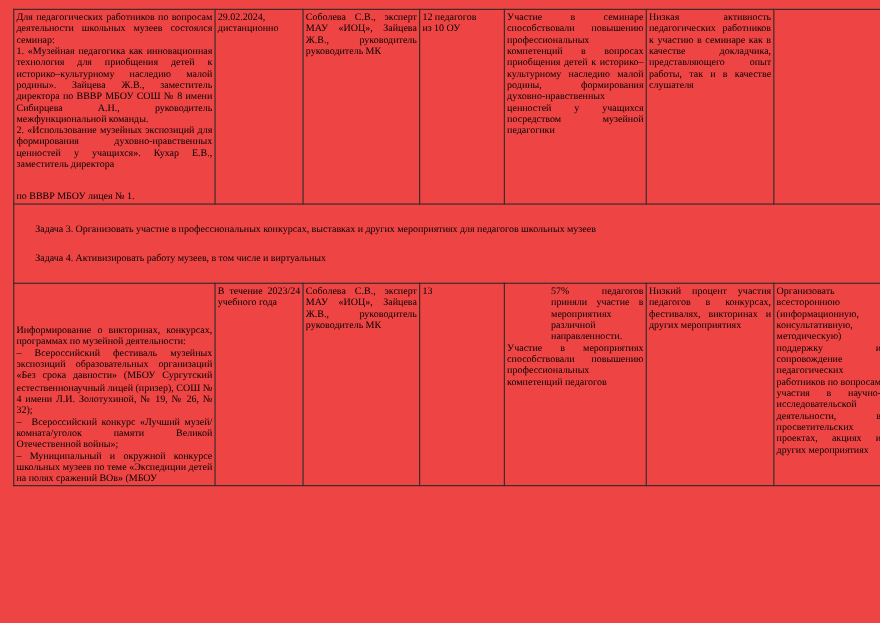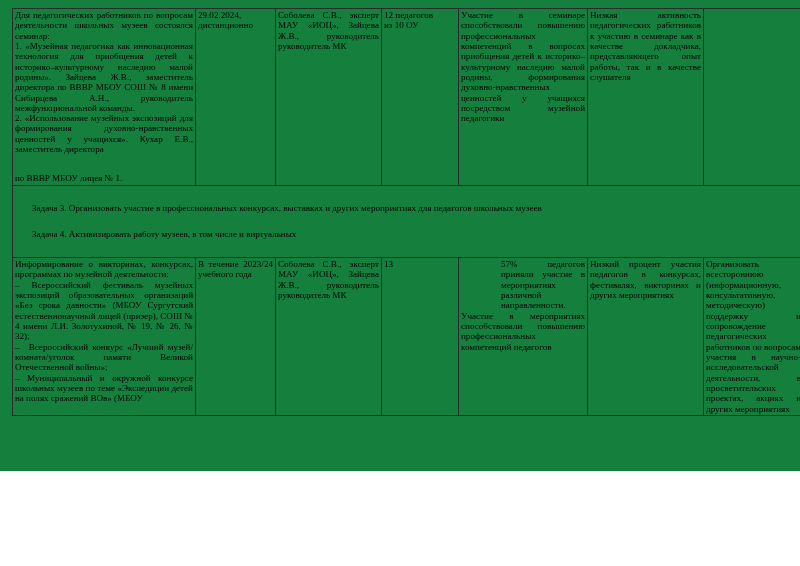--- a/index.html
+++ b/index.html
@@ -10,22 +10,22 @@
   body {
     width: 800px;
     height: 566px;
     font-family: "Liberation Serif", "DejaVu Serif", serif;
     color: #000000;
     overflow: hidden;
   }
   .page {
     position: relative;
     width: 800px;
-    height: 471px;
-    background: #15803d;
+    height: 566px;
+    background: #ef4444;
   }
   table.doc-table {
     position: absolute;
     left: 12px;
     top: 8px;
     width: 764px;
     border-collapse: collapse;
     table-layout: fixed;
     font-size: 9.1px;
     line-height: 1.135;
@@ -100,21 +100,21 @@
       <tr class="task-row">
         <td colspan="7">
           <div class="p">Задача 3. Организовать участие в профессиональных конкурсах, выставках и других мероприятиях для педагогов школьных музеев</div>
           <div class="p">Задача 4. Активизировать работу музеев, в том числе и виртуальных</div>
         </td>
       </tr>
 
       <tr>
         <td class="c1">
           <span class="cell-inner">
-              <span style="display: block;">Информирование о викторинах, конкурсах, программах по музейной деятельности:</span>
+              <span style="display: block; margin-top: 36px;">Информирование о викторинах, конкурсах, программах по музейной деятельности:</span>
               <span style="display: block;">– Всероссийский фестиваль музейных экспозиций образовательных организаций «Без срока давности» (МБОУ Сургутский естественнонаучный лицей (призер), СОШ № 4 имени Л.И. Золотухиной, № 19, № 26, № 32);</span>
               <span style="display: block;">– Всероссийский конкурс «Лучший музей/комната/уголок памяти Великой Отечественной войны»;</span>
               <span style="display: block;">– Муниципальный и окружной конкурсе школьных музеев по теме «Экспедиции детей на полях сражений ВОв» (МБОУ</span>
             </span>
         </td>
         <td class="c2">
           <span class="cell-inner">В течение 2023/24 учебного года</span>
         </td>
         <td class="c3">
           <span class="cell-inner">Соболева С.В., эксперт МАУ «ИОЦ», Зайцева Ж.В., руководитель руководитель МК</span>

